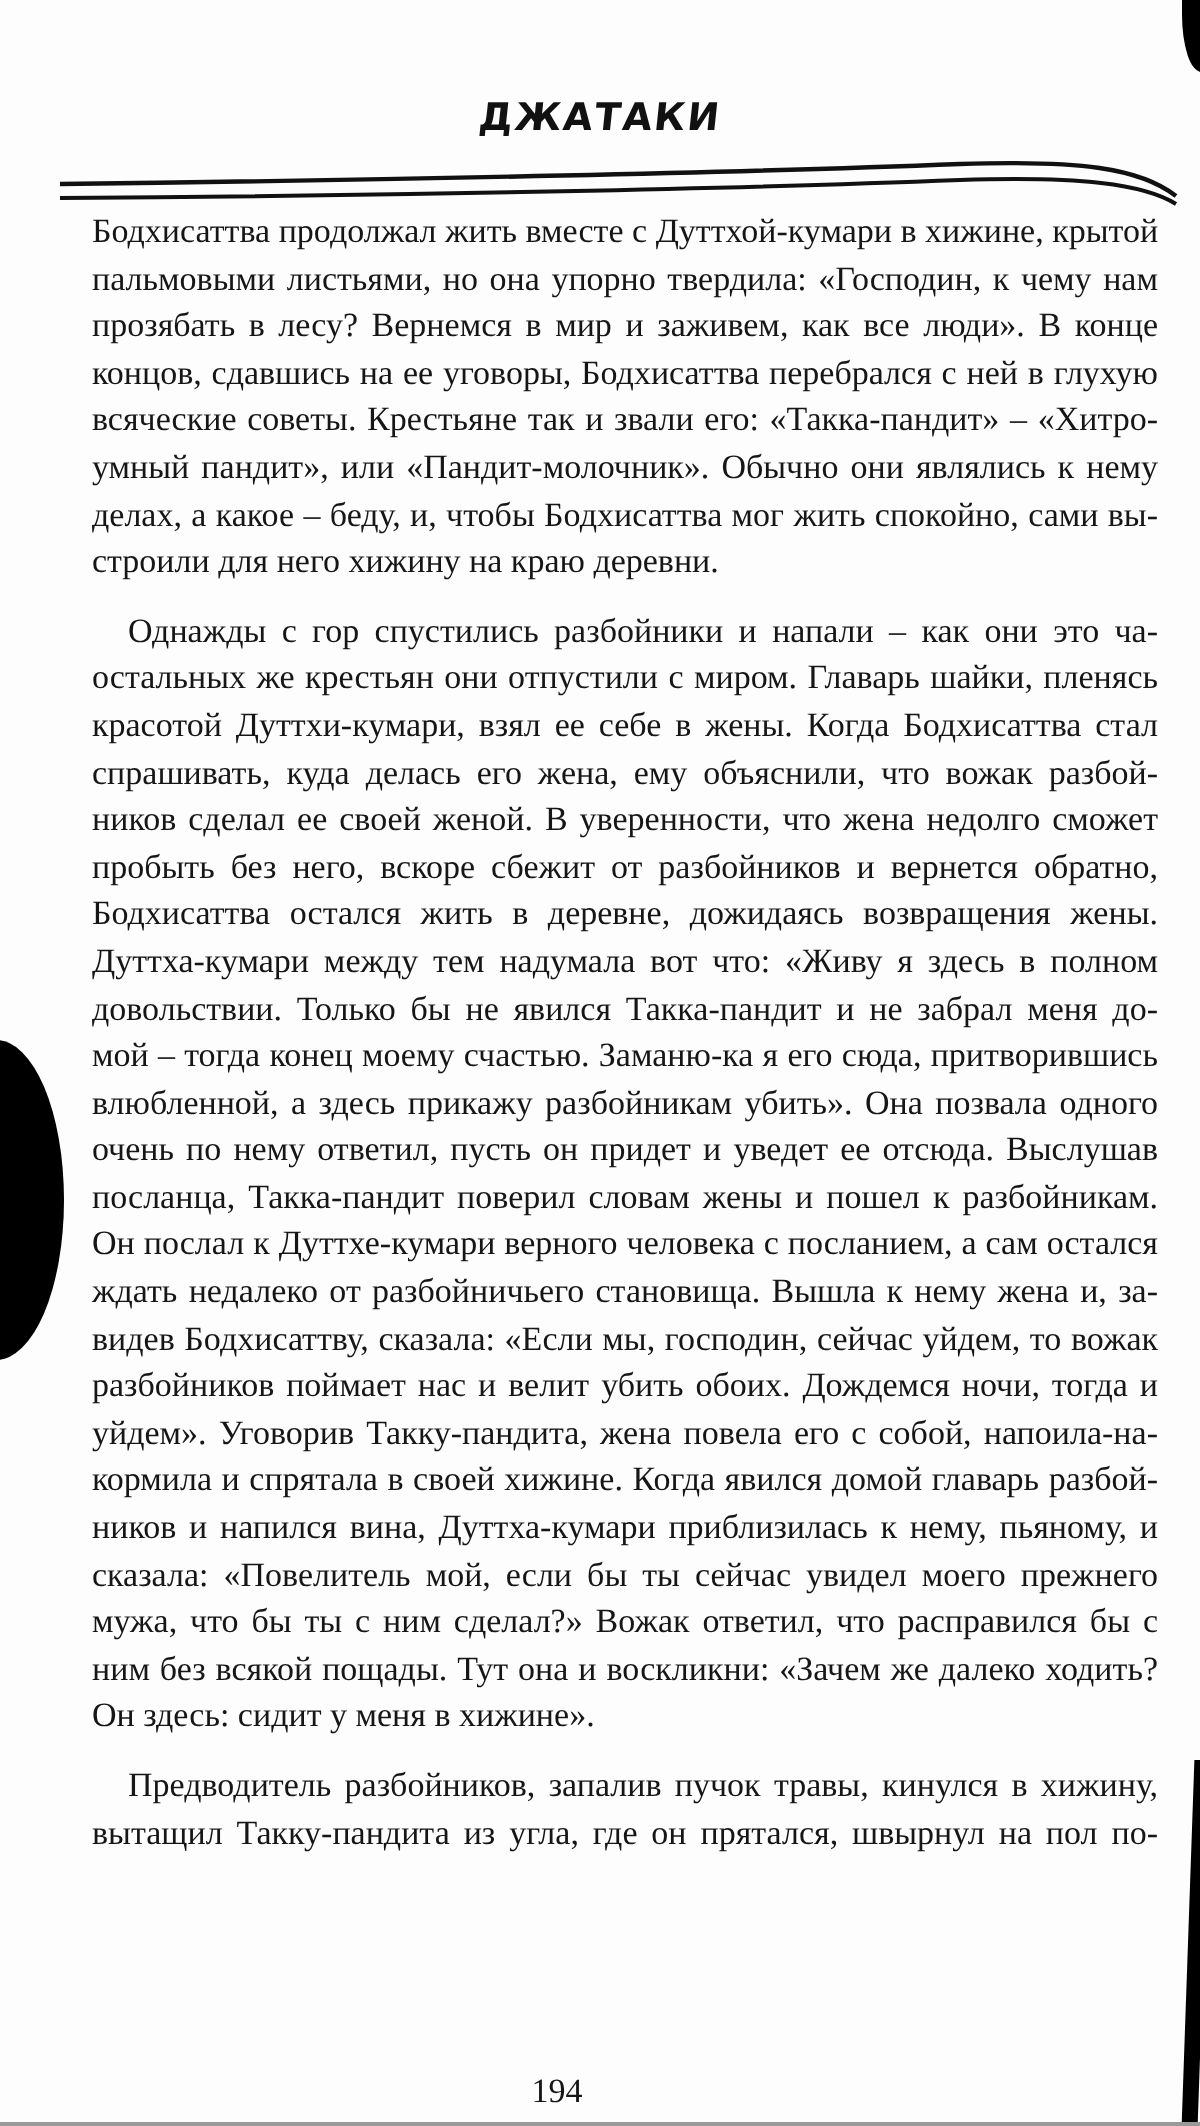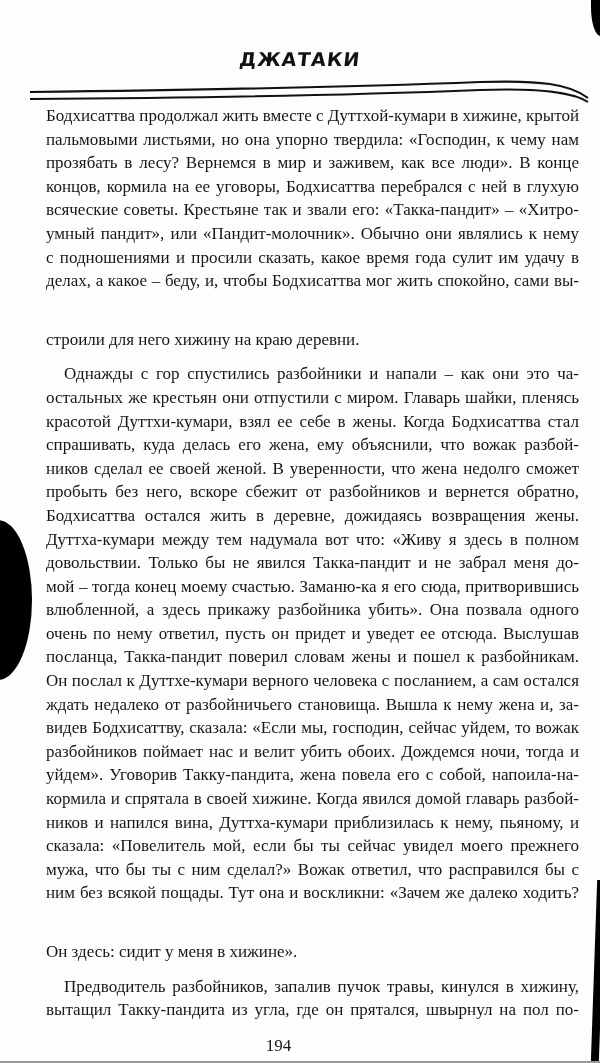--- a/index.html
+++ b/index.html
@@ -12,21 +12,21 @@
     position: absolute; top: 48px; left: 0; width: 600px; text-align: center;
     font-family: "DejaVu Sans", sans-serif; font-size: 19px; letter-spacing: 1px;
     font-weight: bold; color: #111; transform: skewX(-6deg);
   }
   .rules { position: absolute; top: 74px; left: 0; width: 600px; height: 40px; }
   .body-text {
     position: absolute; top: 104px; left: 46px; width: 540px;
     font-size: 17px; line-height: 23.6px;
   }
   .line { white-space: nowrap; display: block; overflow: visible; text-align: justify; text-align-last: justify; width: 533px; }
-  .line.last { text-align-last: left; margin-top: 35px; }
+  .line.last { text-align-last: left; }
   .line.indent { padding-left: 18px; width: 515px; margin-top: 11px; }
   .page-number {
     position: absolute; top: 1036px; left: 0; width: 557px; text-align: center; font-size: 17px;
   }
   .bottom-edge { position: absolute; left: 0; top: 1061px; width: 600px; height: 2px; background: #9a9a9a; }
   .left-blob {
     position: absolute; left: -36px; top: 520px; width: 68px; height: 160px;
     background: #000; border-radius: 50%;
   }
   .right-edge-top {
@@ -51,37 +51,36 @@
 
   <svg class="rules" viewBox="0 0 600 40" preserveAspectRatio="none">
     <path d="M30 18 C 200 16, 380 12, 480 8 C 540 6, 570 10, 588 24" stroke="#111" stroke-width="2.2" fill="none"></path>
     <path d="M30 25 C 200 24, 380 20, 480 16 C 540 14, 572 18, 588 28" stroke="#111" stroke-width="2" fill="none"></path>
   </svg>
 
   <div class="body-text" id="body-text">
       <span class="line">Бодхисаттва продолжал жить вместе с Дуттхой-кумари в хижине, крытой</span>
       <span class="line">пальмовыми листьями, но она упорно твердила: «Господин, к чему нам</span>
       <span class="line">прозябать в лесу? Вернемся в мир и заживем, как все люди». В конце</span>
-      <span class="line">концов, кормила на ее уговоры, Бодхисаттва перебрался с ней в глухую</span>
+      <span class="line">концов, сдавшись на ее уговоры, Бодхисаттва перебрался с ней в глухую</span>
       <span class="line">всяческие советы. Крестьяне так и звали его: «Такка-пандит» – «Хитро-</span>
       <span class="line">умный пандит», или «Пандит-молочник». Обычно они являлись к нему</span>
-      <span class="line">с подношениями и просили сказать, какое время года сулит им удачу в</span>
       <span class="line">делах, а какое – беду, и, чтобы Бодхисаттва мог жить спокойно, сами вы-</span>
       <span class="line last">строили для него хижину на краю деревни.</span>
       <span class="line indent">Однажды с гор спустились разбойники и напали – как они это ча-</span>
       <span class="line">остальных же крестьян они отпустили с миром. Главарь шайки, пленясь</span>
       <span class="line">красотой Дуттхи-кумари, взял ее себе в жены. Когда Бодхисаттва стал</span>
       <span class="line">спрашивать, куда делась его жена, ему объяснили, что вожак разбой-</span>
       <span class="line">ников сделал ее своей женой. В уверенности, что жена недолго сможет</span>
       <span class="line">пробыть без него, вскоре сбежит от разбойников и вернется обратно,</span>
       <span class="line">Бодхисаттва остался жить в деревне, дожидаясь возвращения жены.</span>
       <span class="line">Дуттха-кумари между тем надумала вот что: «Живу я здесь в полном</span>
       <span class="line">довольствии. Только бы не явился Такка-пандит и не забрал меня до-</span>
       <span class="line">мой – тогда конец моему счастью. Заманю-ка я его сюда, притворившись</span>
-      <span class="line">влюбленной, а здесь прикажу разбойника убить». Она позвала одного</span>
+      <span class="line">влюбленной, а здесь прикажу разбойникам убить». Она позвала одного</span>
       <span class="line">очень по нему ответил, пусть он придет и уведет ее отсюда. Выслушав</span>
       <span class="line">посланца, Такка-пандит поверил словам жены и пошел к разбойникам.</span>
       <span class="line">Он послал к Дуттхе-кумари верного человека с посланием, а сам остался</span>
       <span class="line">ждать недалеко от разбойничьего становища. Вышла к нему жена и, за-</span>
       <span class="line">видев Бодхисаттву, сказала: «Если мы, господин, сейчас уйдем, то вожак</span>
       <span class="line">разбойников поймает нас и велит убить обоих. Дождемся ночи, тогда и</span>
       <span class="line">уйдем». Уговорив Такку-пандита, жена повела его с собой, напоила-на-</span>
       <span class="line">кормила и спрятала в своей хижине. Когда явился домой главарь разбой-</span>
       <span class="line">ников и напился вина, Дуттха-кумари приблизилась к нему, пьяному, и</span>
       <span class="line">сказала: «Повелитель мой, если бы ты сейчас увидел моего прежнего</span>

